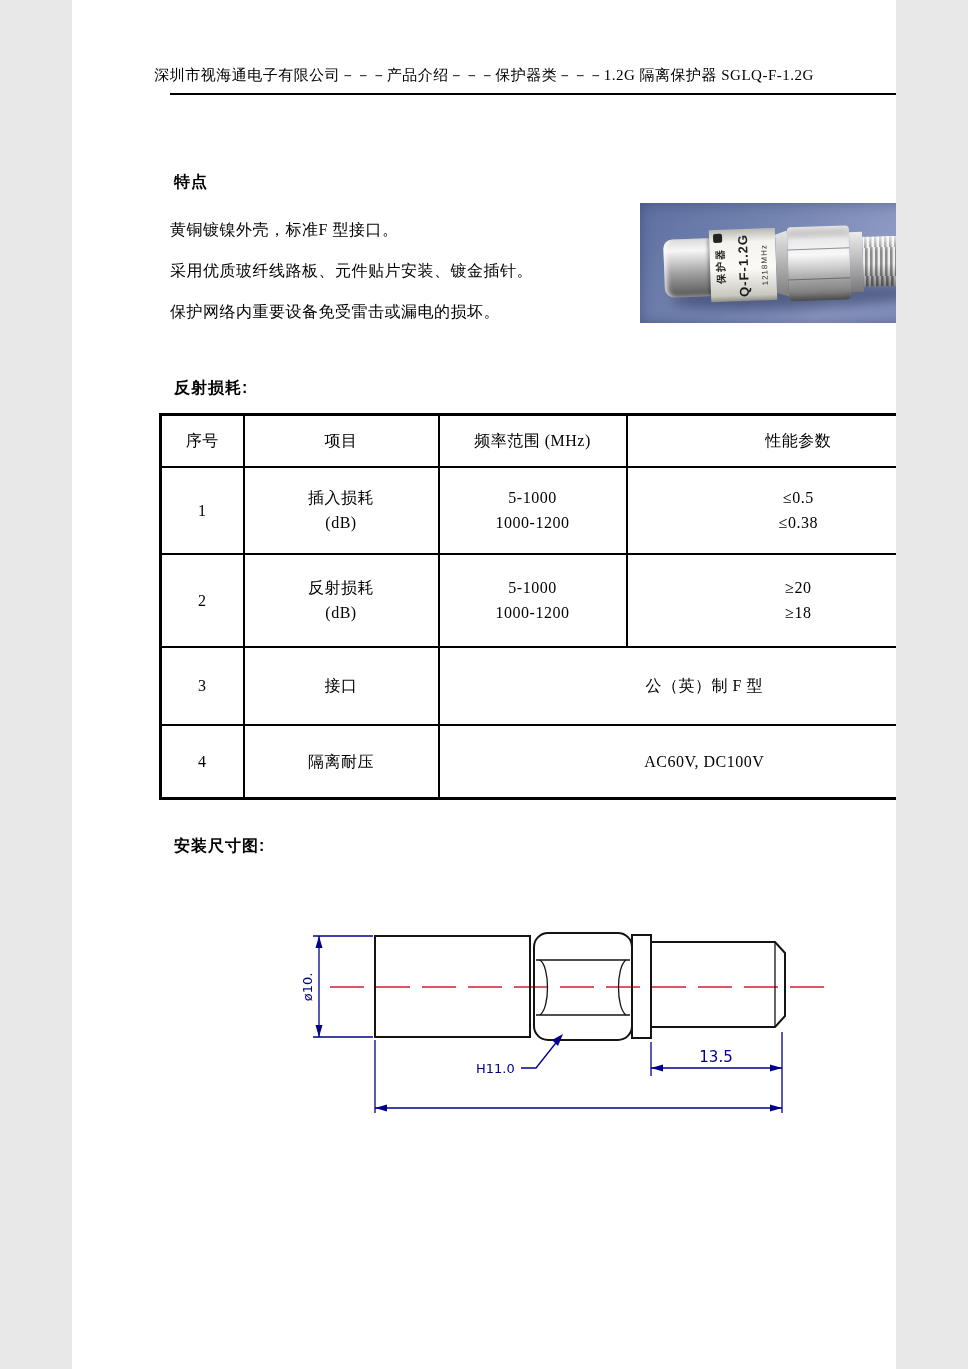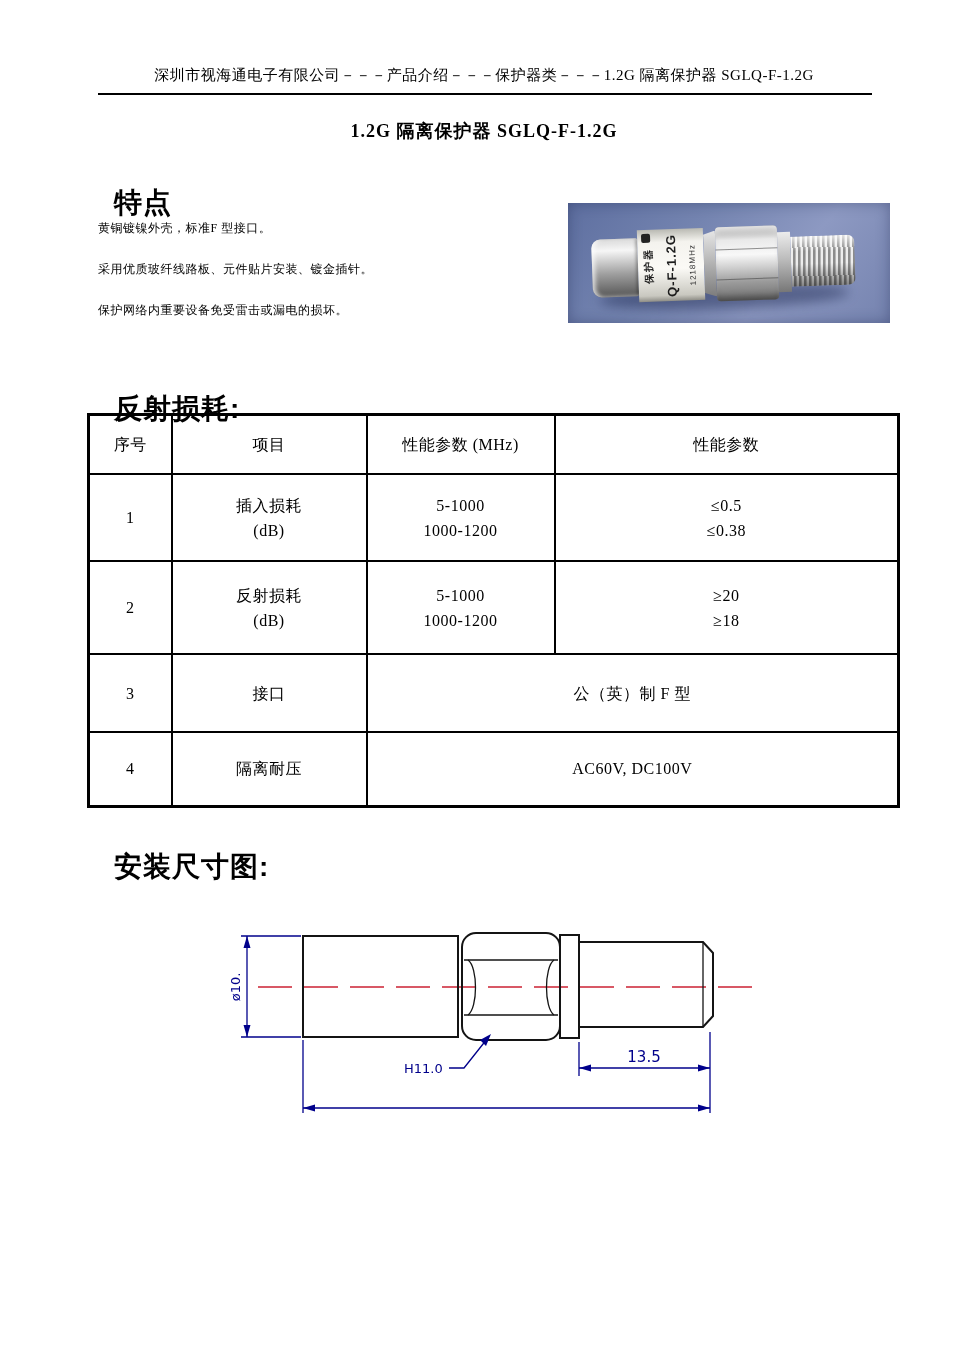--- a/index.html
+++ b/index.html
@@ -1,40 +1,40 @@
 <!DOCTYPE html>
 <html><head>
 <meta charset="utf-8">
 <style>
   html,body{margin:0;padding:0;background:#e8e8e8;}
   .page{
-    position:relative;width:968px;height:1369px;background:#ffffff;
+    position:relative;width:824px;height:1369px;background:#ffffff;
     margin:0 auto;overflow:hidden;
     font-family:"Liberation Serif","DejaVu Serif",serif;color:#000;
   }
   
   .hdr{
     position:absolute;top:66px;left:0;right:0;text-align:center;
     font-size:15px;letter-spacing:.5px;white-space:nowrap;
   }
   .hdr-rule{position:absolute;top:93px;left:98px;width:774px;border-top:2px solid #000;}
   .doc-title{
     position:absolute;top:119px;left:0;right:0;margin:0;text-align:center;
     font-size:18px;font-weight:bold;letter-spacing:1px;
   }
   
   .sec{
-    position:absolute;left:98px;margin:16px;font-size:28px;font-weight:bold;
+    position:absolute;left:98px;margin:4px;font-size:16px;font-weight:bold;
     font-family:"Liberation Sans","DejaVu Sans",sans-serif;letter-spacing:1px;
   }
   .sec-features{top:168px;}
   .sec-specs{top:374px;}
   .sec-drawing{top:832px;}
   
-  .feat{position:absolute;left:98px;margin:0;font-size:12px;letter-spacing:.5px;}
+  .feat{position:absolute;left:98px;margin:0;font-size:16px;letter-spacing:.5px;}
   .feat-1{top:220px;}
   .feat-2{top:261px;}
   .feat-3{top:302px;}
   
   .photo{
     position:absolute;left:568px;top:203px;width:322px;height:120px;
     background:linear-gradient(130deg,#5e6fa0 0%,#7484b0 35%,#8d99c2 65%,#7583af 100%);
     box-shadow:inset 0 0 14px rgba(20,30,70,.35);
   }
   .device{position:absolute;inset:0;transform:rotate(-2deg);}
@@ -87,42 +87,41 @@
       repeating-linear-gradient(90deg,#ededed 0 2px,#8c8c8c 2px 4px,#b5b5b5 4px 5px);
   }
   
   .spec-table{
     position:absolute;left:87px;top:413px;width:810px;
     border-collapse:collapse;table-layout:fixed;
     font-size:16px;
   }
   .spec-table td,.spec-table th{
     border:2px solid #000;text-align:center;vertical-align:middle;
-    font-weight:normal;padding:16px;line-height:25px;letter-spacing:.5px;margin-top:20px;
+    font-weight:normal;padding:8px;line-height:25px;letter-spacing:.5px;margin-top:20px;
   }
   .spec-table{border:3px solid #000;}
   
   .drawing-svg{position:absolute;left:200px;top:915px;width:600px;height:215px;}
   .ol{stroke:#141414;stroke-width:2;fill:none;}
   .olthin{stroke:#141414;stroke-width:1.3;fill:none;}
   .dim{stroke:#00008B;stroke-width:1.3;fill:none;}
   .cl{stroke:#cc2233;stroke-width:1.4;fill:none;}
   .arr{fill:#00008B;stroke:none;}
   .dtext{fill:#00008B;font-family:"DejaVu Sans","Liberation Sans",sans-serif;font-size:13px;}
   .dnum{font-size:15px;}
 </style>
 </head>
 <body>
 
 <div class="page">
 
   <div class="hdr">深圳市视海通电子有限公司－－－产品介绍－－－保护器类－－－1.2G 隔离保护器 SGLQ-F-1.2G</div>
   <div class="hdr-rule"></div>
 
-  <h1 class="doc-title">1.2G 隔离保护器 SGLQ-F-1.2G</h1>
 
   <h2 class="sec sec-features">特点</h2>
   <p class="feat feat-1">黄铜镀镍外壳，标准F 型接口。</p>
   <p class="feat feat-2">采用优质玻纤线路板、元件贴片安装、镀金插针。</p>
   <p class="feat feat-3">保护网络内重要设备免受雷击或漏电的损坏。</p>
 
   <div class="photo">
     <div class="device">
       <div class="dev-shadow"></div>
       <div class="dev-cap"></div>
@@ -154,21 +153,21 @@
     <colgroup>
       <col style="width:83px">
         <col style="width:195px">
         <col style="width:188px">
         <col style="width:344px">
     </colgroup>
     <tbody>
         <tr style="height:52px">
       <th>序号</th>
       <th>项目</th>
-      <th>性能参数 (MHz)</th>
+      <th>频率范围 (MHz)</th>
       <th>性能参数</th>
     </tr>
     <tr style="height:87px">
       <td>1</td>
       <td>
         <div>插入损耗</div>
         <div>(dB)</div>
       </td>
       <td>
         <div>5-1000</div>

